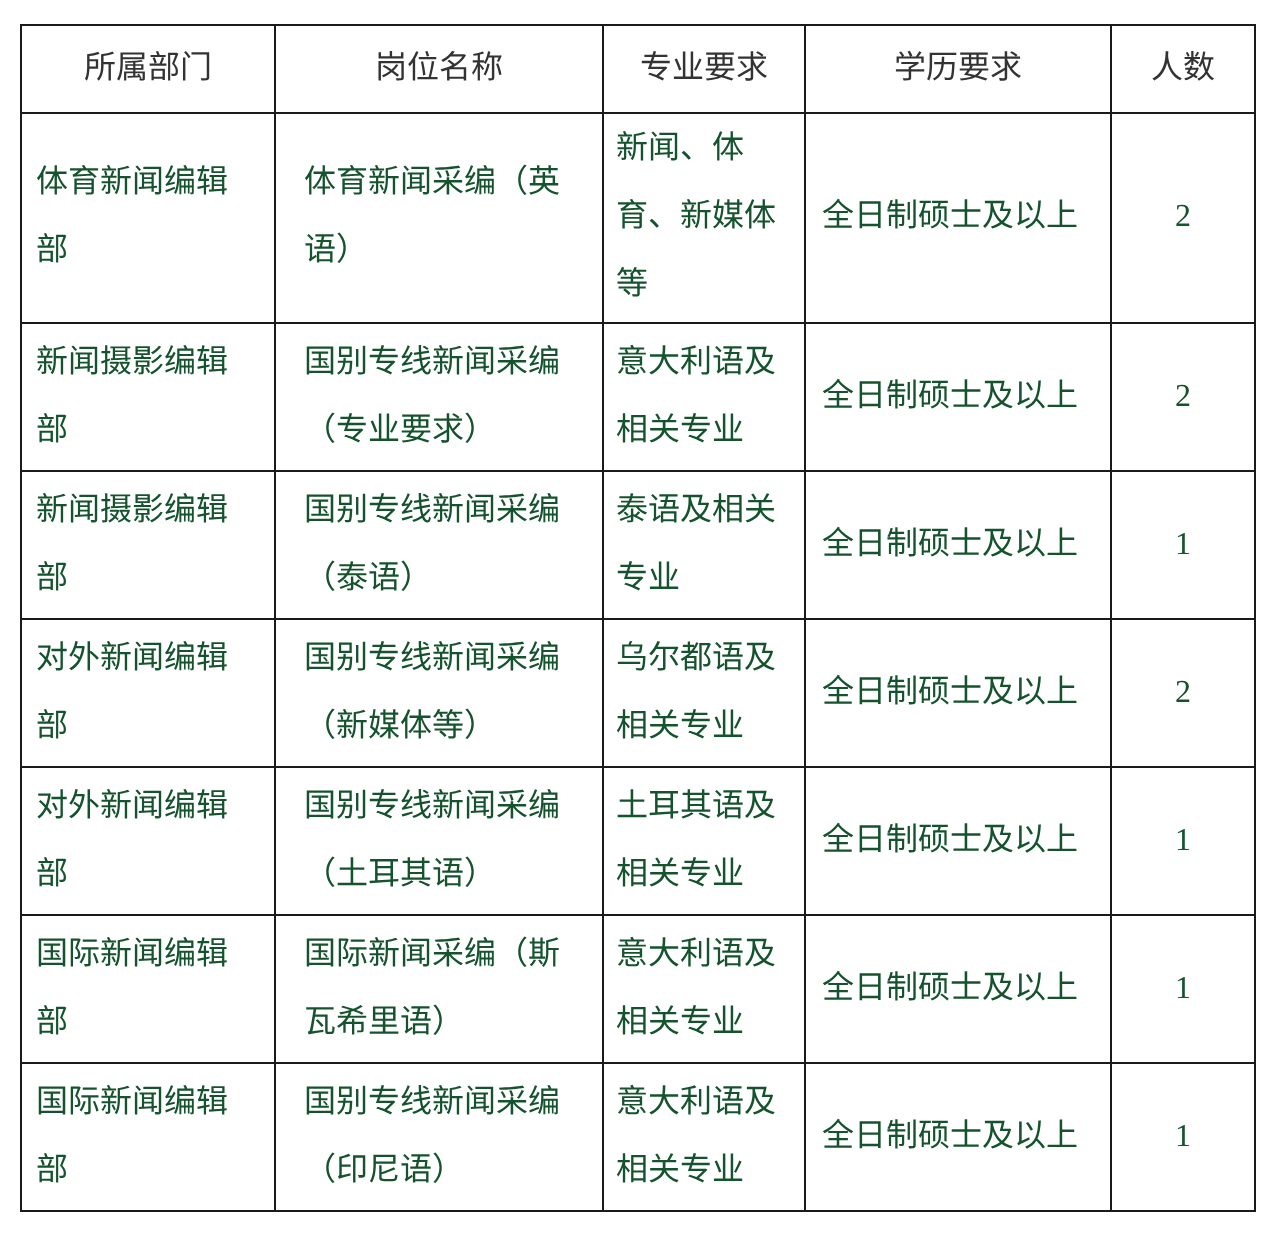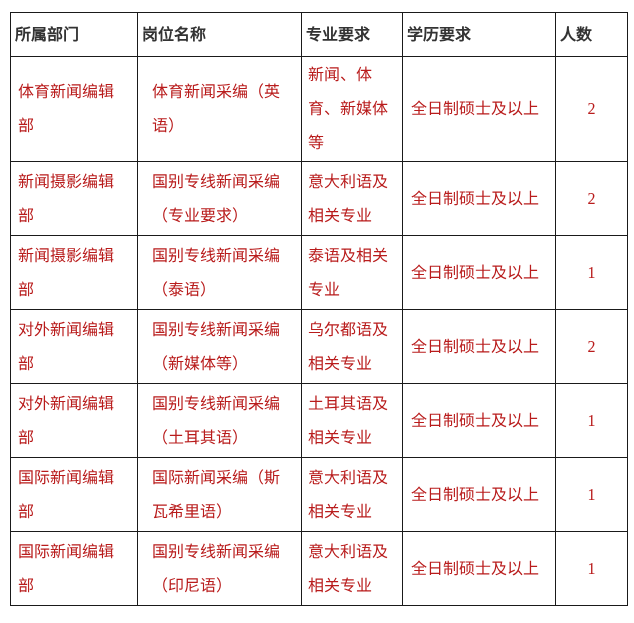--- a/index.html
+++ b/index.html
@@ -28,26 +28,26 @@
     border: 1px solid #1a1a1a;
     font-size: 16px;
     line-height: 34px;
     vertical-align: middle;
     word-break: normal;
     overflow: hidden;
     background: #ffffff;
   }
   .recruitment thead tr { height: 44px; }
   .recruitment th {
-    font-weight: bold;
+    font-weight: normal;
     color: #333333;
-    text-align: left;
+    text-align: center;
     padding: 0 4px 0 4px;
   }
-  .recruitment td { color: #b91c1c; }
+  .recruitment td { color: #14532d; }
   .recruitment tbody tr { height: 74px; }
   .recruitment tbody tr.row-tall { height: 103px; }
   .recruitment td.c1 { padding-left: 7px;  padding-right: 14px; border-radius: 11px; }
   .recruitment td.c2 { padding-left: 14px; padding-right: 10px; }
   .recruitment td.c3 { padding-left: 6px;  padding-right: 8px; }
   .recruitment td.c4 { padding-left: 8px;  padding-right: 4px; margin-top: 22px; }
   .recruitment td.c5 { text-align: center; padding: 0; }
 </style>
 </head>
 <body>

